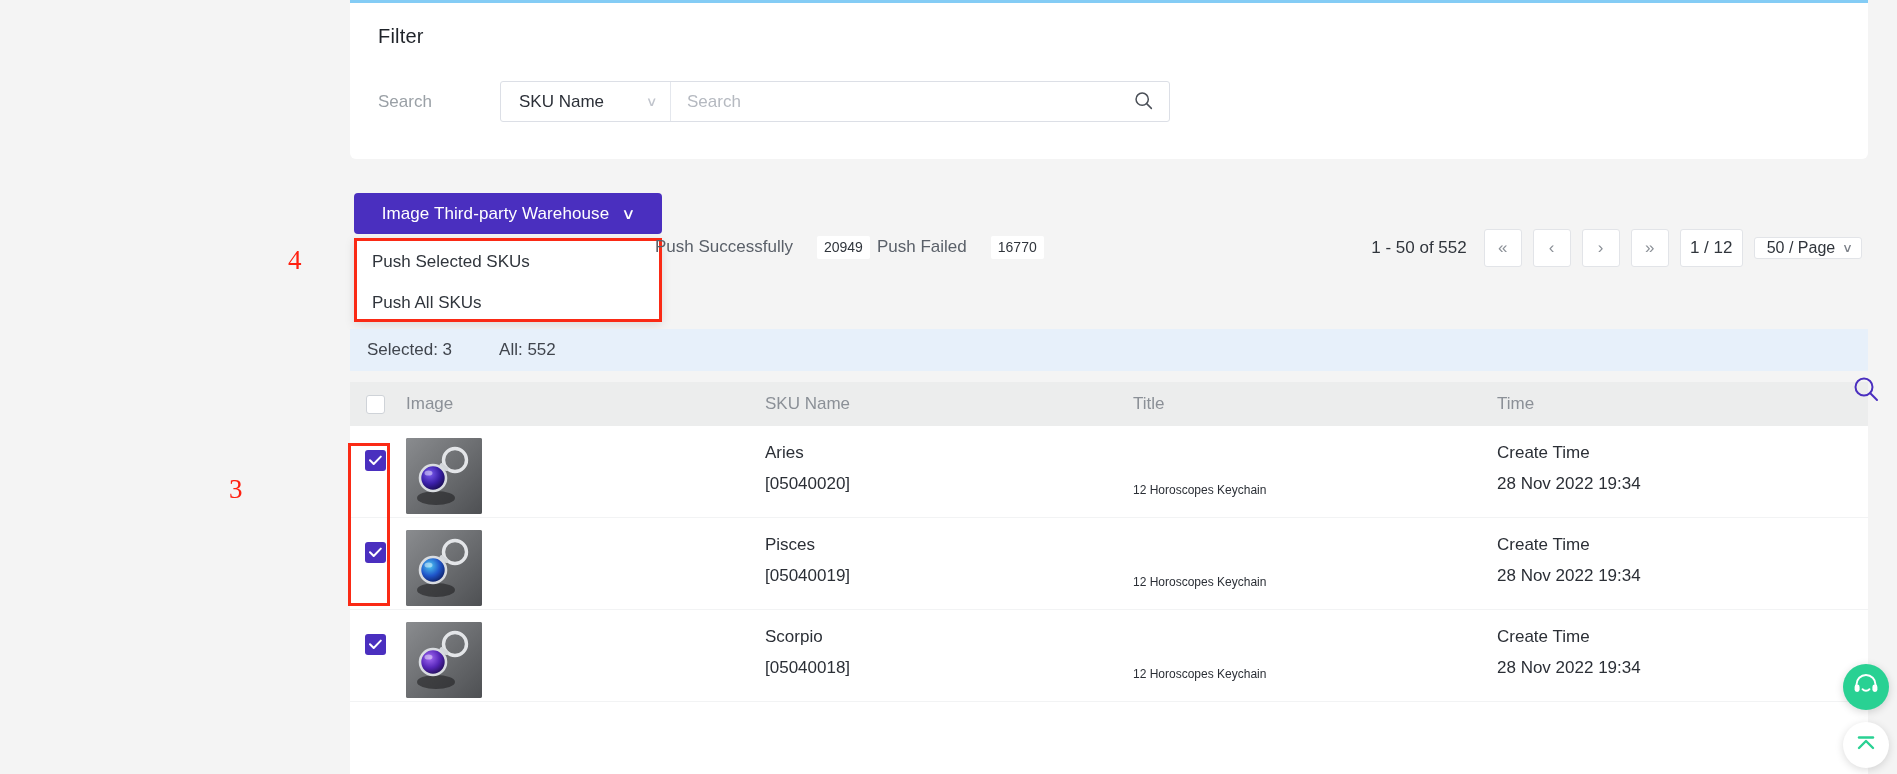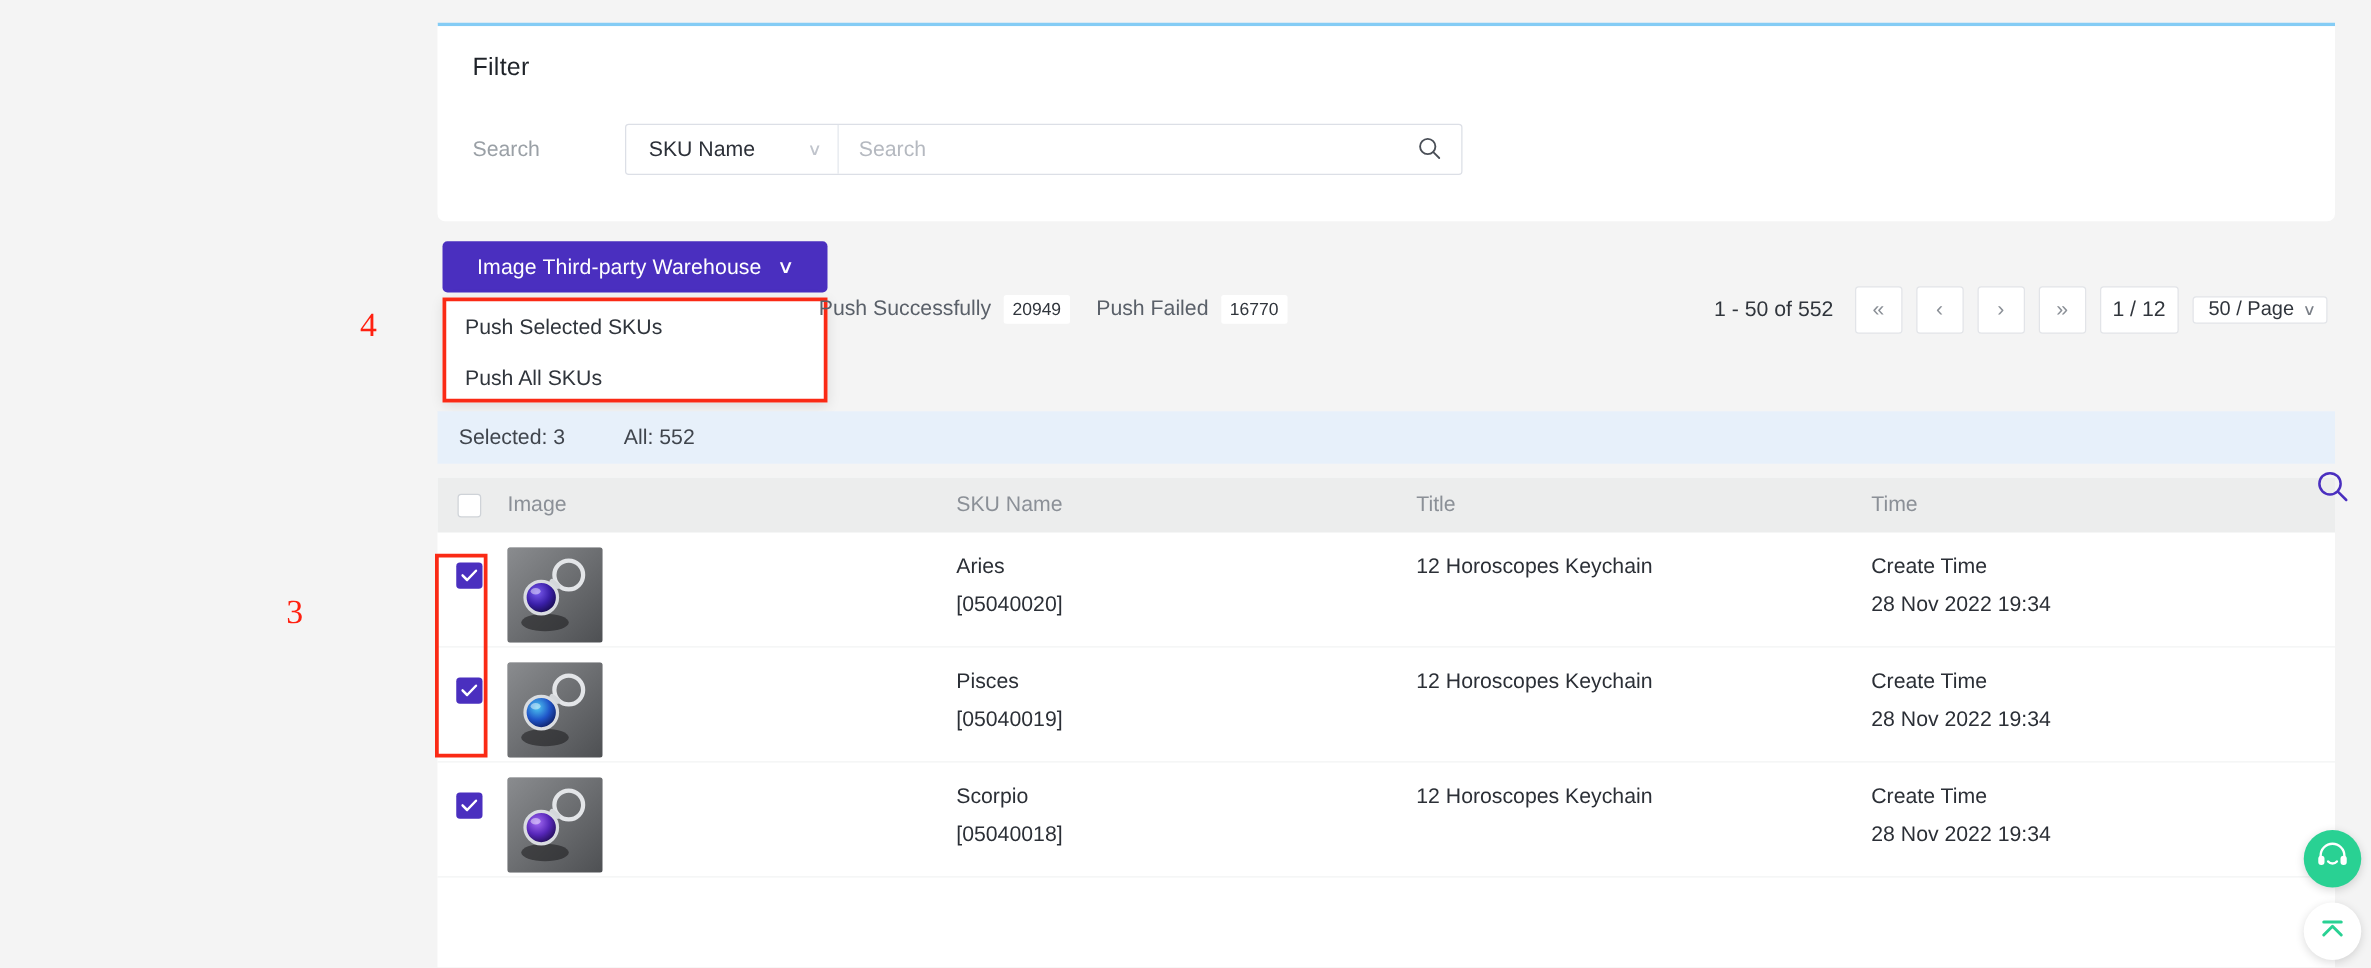--- a/index.html
+++ b/index.html
@@ -17,21 +17,21 @@
     position: relative;
     width: 1897px;
     height: 774px;
     background: #f4f4f4;
   }
 
   
   .filter-card {
     position: absolute;
     left: 350px;
-    top: 18px;
+    top: 0px;
     width: 1518px;
     height: 159px;
     background: #ffffff;
     border-radius: 0 0 6px 6px;
     border-top: 3px solid #84ccf5;
   }
   .filter-title {
     position: absolute;
     left: 28px;
     top: 22px;
@@ -162,21 +162,21 @@
     user-select: none;
   }
   #annot-4 { left: -62px; top: 52px; }
 
   .stats {
     position: absolute;
     left: 305px;
     top: 43px;
     display: flex;
     align-items: center;
-    gap: 10px;
+    gap: 24px;
     font-size: 17px;
     color: #5a6069;
     white-space: nowrap;
   }
   .stats .chip {
     background: #ffffff;
     color: #30353c;
     font-size: 14px;
     padding: 2px 7px;
     border-radius: 2px;
@@ -308,22 +308,23 @@
   .cell-2line {
     display: flex;
     flex-direction: column;
     gap: 11px;
     padding-top: 5px;
     font-size: 17px;
     color: #2b2f36;
   }
   .cell-1line {
     padding-top: 5px;
-    font-size: 17px;
+    font-size: 12px;
     color: #2b2f36;
+    margin-top: 40px;
   }
 
   
   .checkbox-annot {
     position: absolute;
     left: 348px;
     top: 443px;
     width: 42px;
     height: 163px;
     border: 3px solid #fa2a15;

